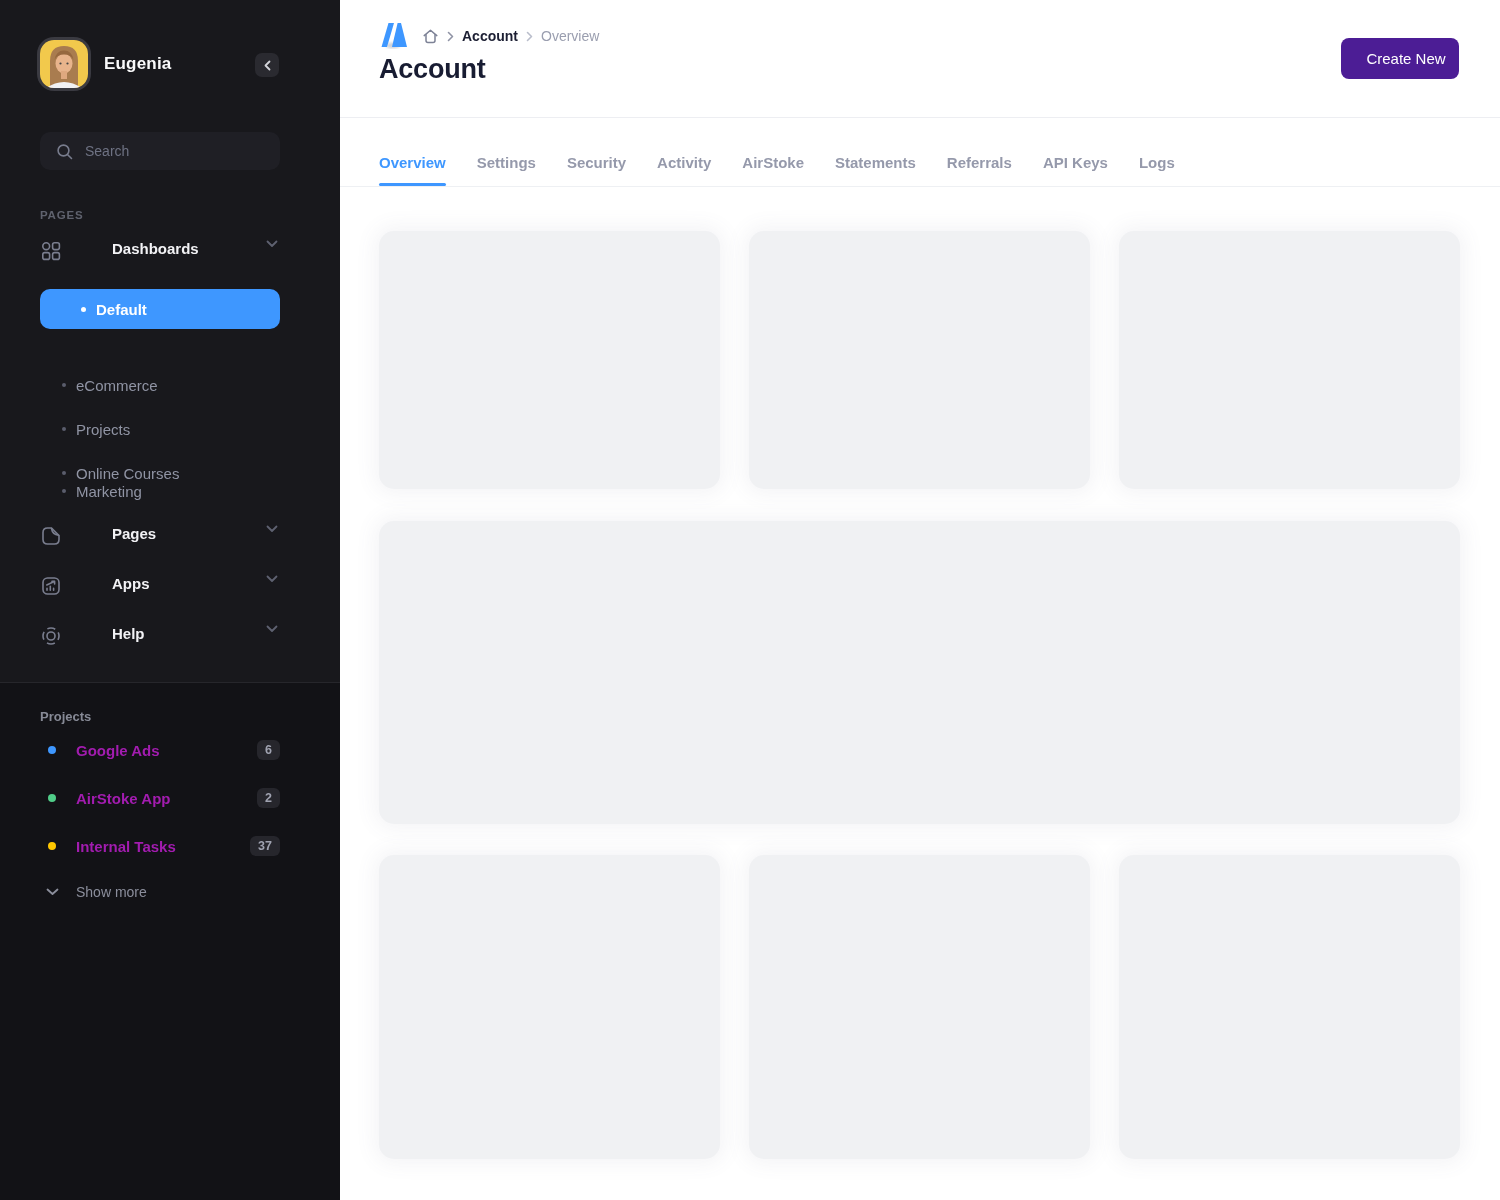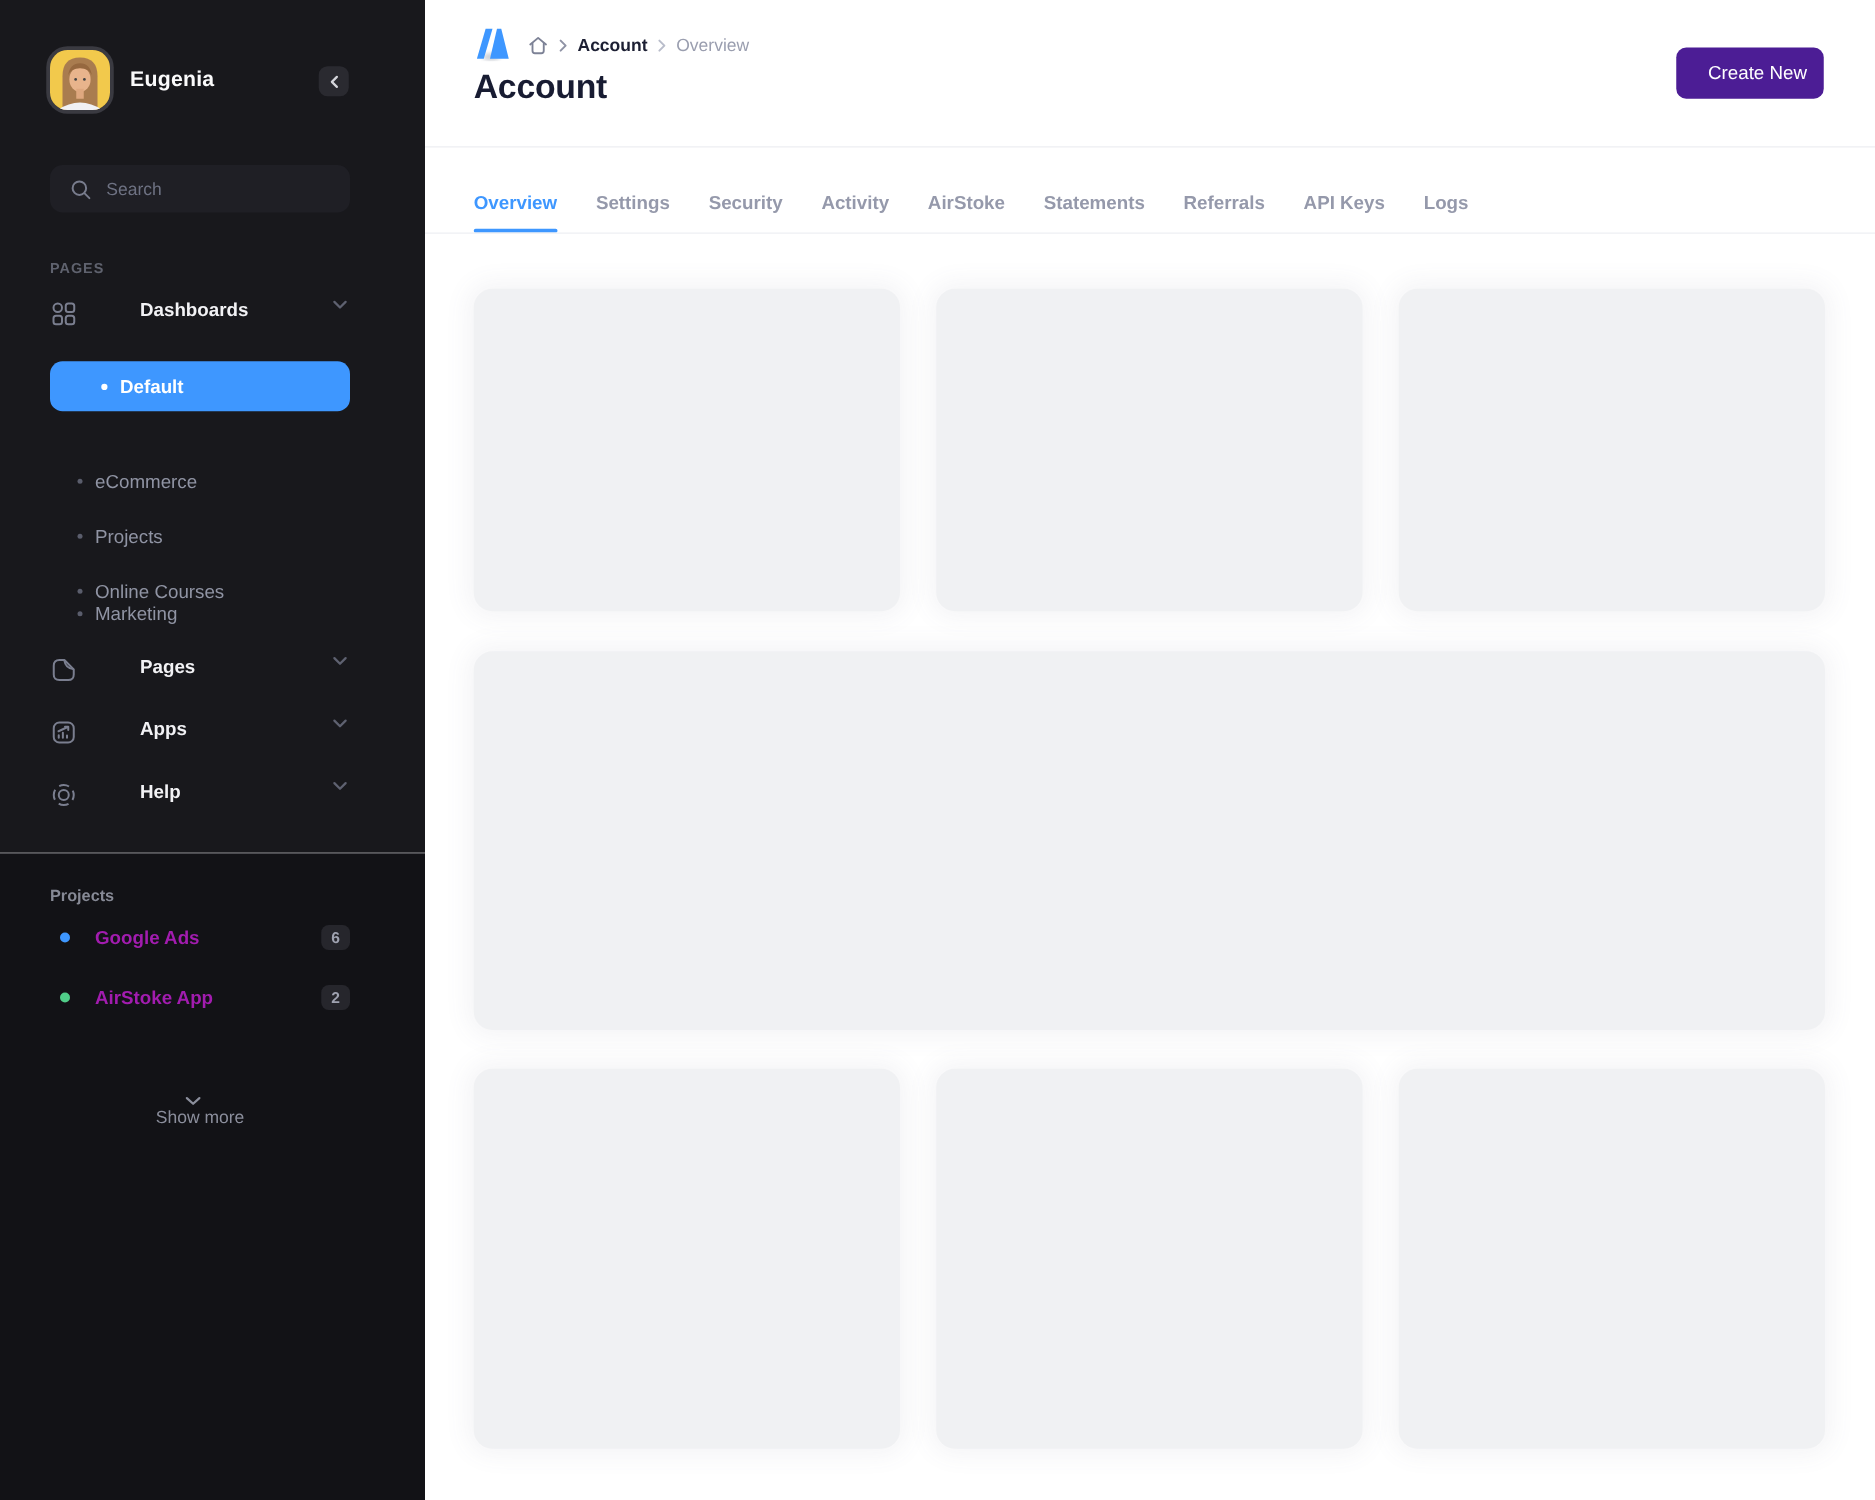--- a/index.html
+++ b/index.html
@@ -83,21 +83,21 @@
   }
   .project-dot { width: 8px; height: 8px; border-radius: 50%; margin-left: 8px; margin-right: 20px; flex: none; }
   .project-label { font-size: 15px; font-weight: 600; color: #a21caf; }
   .count-badge {
     margin-left: auto; background: #26262C; color: #9FA2B0;
     font-size: 12.5px; font-weight: 600; border-radius: 6px;
     padding: 4px 8px; line-height: 1; min-width: 16px; text-align: center;
   }
   .show-more-row {
     position: absolute; left: 40px; top: 877px; width: 240px; height: 30px;
-    display: flex; align-items: center; cursor: pointer; flex-direction: column;
+    display: flex; align-items: center; cursor: pointer;
   }
   .show-more-chevron { width: 16px; margin-left: 4px; margin-right: 16px; display: flex; justify-content: center; }
   .show-more-label { font-size: 14px; font-weight: 500; color: #8B8E9C; }
 
   
   .main { position: absolute; left: 340px; top: 0; width: 1160px; height: 1004px; background: #ffffff; }
   .header-line { position: absolute; left: 0; top: 117px; width: 1160px; height: 1px; background: #EDEEF2; }
   .logo { position: absolute; left: 39px; top: 21px; width: 30px; height: 28px; }
 
   .breadcrumb {
@@ -279,20 +279,25 @@
     <div class="project-row" style="top:735px">
       <span class="project-dot" style="background: rgb(62, 151, 255);"></span>
       <span class="project-label">Google Ads</span>
       <span class="count-badge">6</span>
     </div>
     <div class="project-row" style="top:783px">
       <span class="project-dot" style="background: rgb(80, 205, 137);"></span>
       <span class="project-label">AirStoke App</span>
       <span class="count-badge">2</span>
     </div>
+    <div class="project-row" style="top:831px">
+      <span class="project-dot" style="background: rgb(255, 199, 0);"></span>
+      <span class="project-label">Internal Tasks</span>
+      <span class="count-badge">37</span>
+    </div>
 
     <div class="show-more-row">
       <span class="show-more-chevron">
         <svg width="13" height="8" viewBox="0 0 13 8">
             <path d="M1.5 1.5 L6.5 6 L11.5 1.5" fill="none" stroke="#8B8E9C" stroke-width="1.8" stroke-linecap="round" stroke-linejoin="round"></path>
           </svg>
       </span>
       <span class="show-more-label">Show more</span>
     </div>
   </aside>

